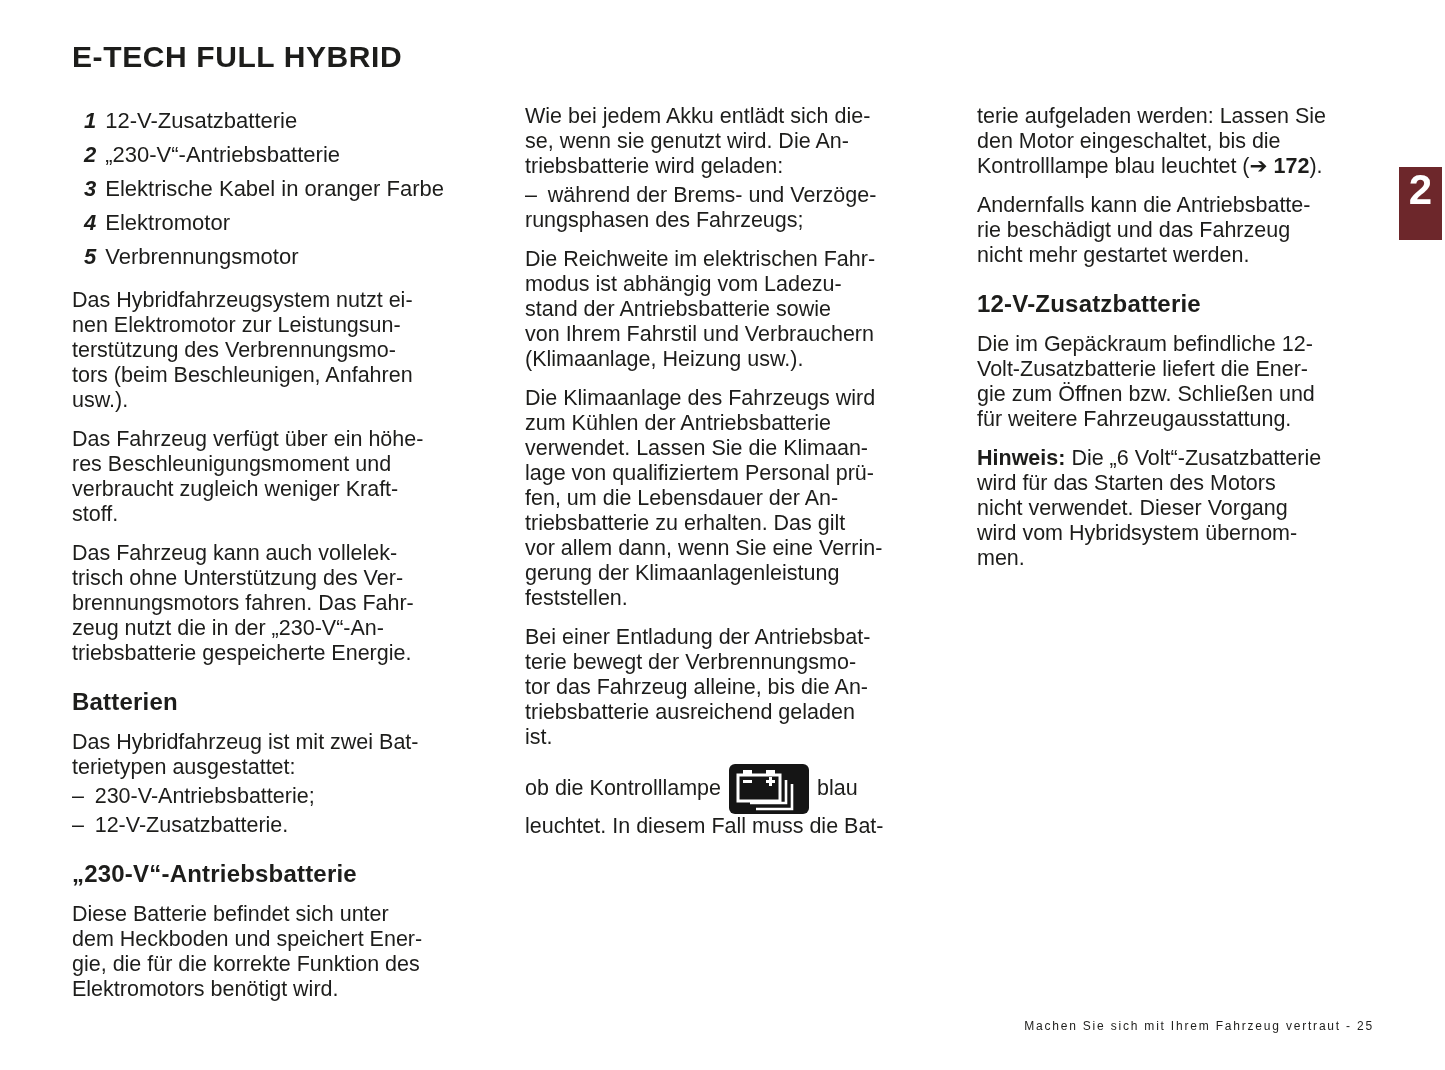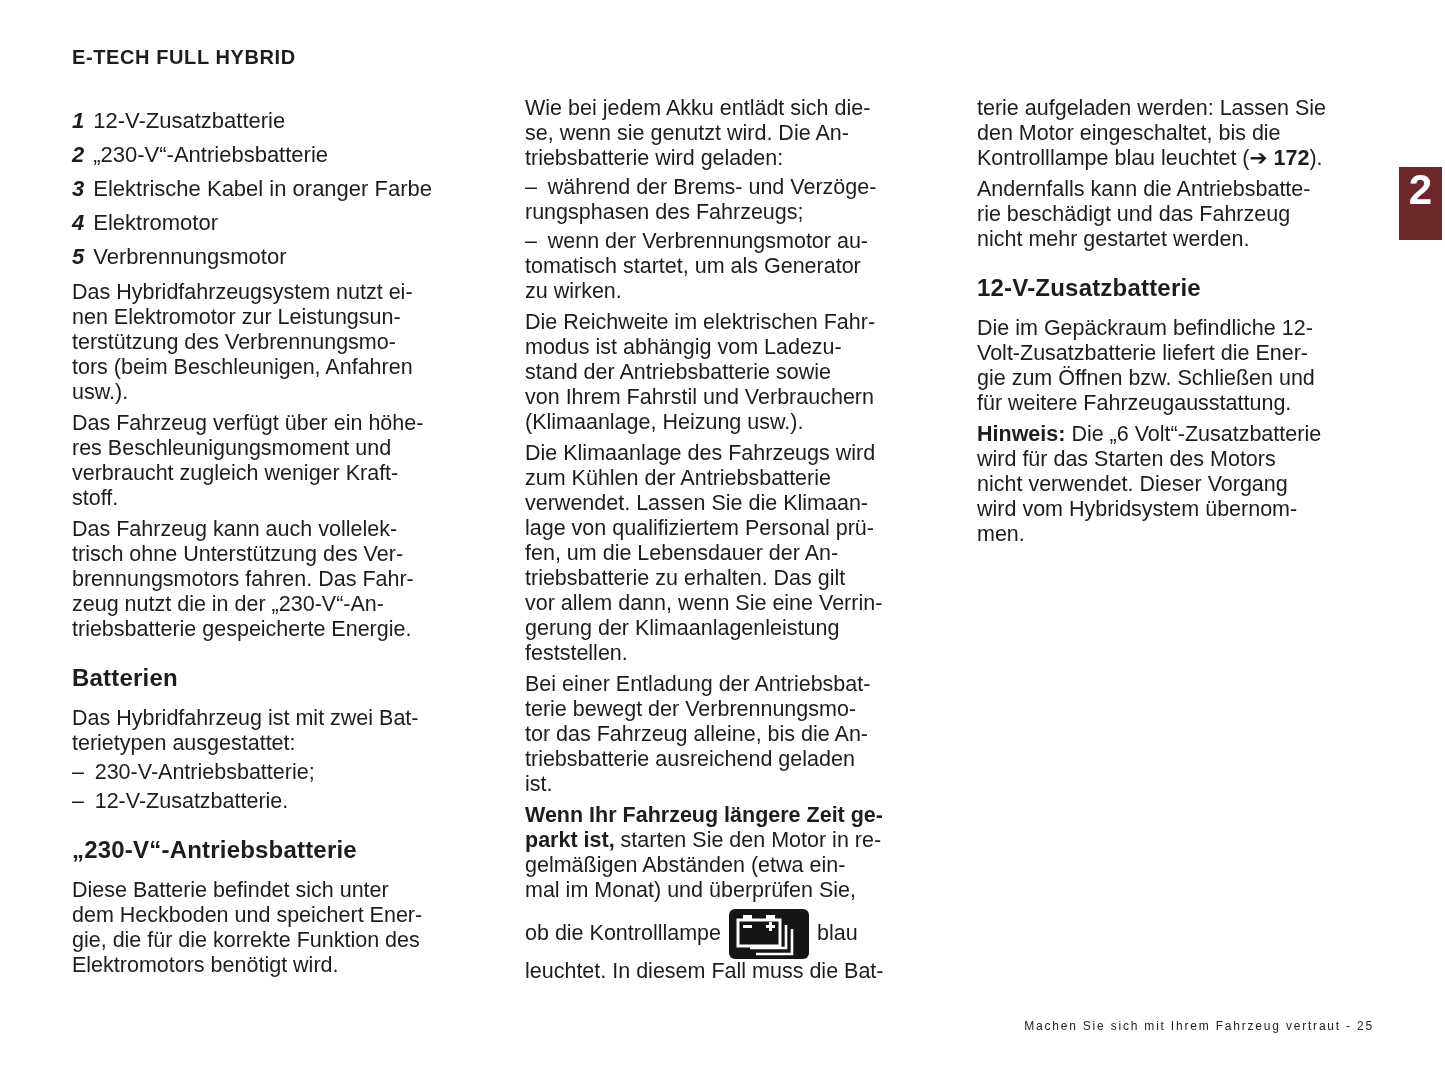--- a/index.html
+++ b/index.html
@@ -13,32 +13,32 @@
     overflow: hidden;
   }
   .page { position: absolute; inset: 0; }
 
   .col { position: absolute; font-size: 21.5px; line-height: 25px; }
   .col-1 { left: 72px;  top: 40px; width: 445px; }
   .col-2 { left: 525px; top: 90px; width: 445px; }
   .col-3 { left: 977px; top: 90px; width: 445px; }
 
   h1.page-title {
-    font-size: 20px; line-height: 34px; font-weight: 700;
+    font-size: 30px; line-height: 34px; font-weight: 700;
     letter-spacing: 0.6px; margin: 0;
   }
   h2.section-heading {
     font-size: 24px; line-height: 28px; font-weight: 700;
     letter-spacing: 0.2px; margin: 22px 0 14px;
   }
-  .legend { margin-top: 30px; }
+  .legend { margin-top: 30px; margin-left: 12px; }
   .legend-item { font-size: 22px; line-height: 34px; }
   .legend-num { font-weight: 700; font-style: italic; margin-right: 9px; }
 
-  p.body, p.bullet { margin: 6px 0 0; white-space: pre-line; }
+  p.body, p.bullet { margin: 14px 0 0; white-space: pre-line; }
   p.bullet { margin-top: 4px; }
   b { font-weight: 700; }
   .xref { font-weight: 700; font-family: "Liberation Sans", "DejaVu Sans", sans-serif; text-decoration: none; color: inherit; }
 
   .icon-battery {
     display: inline-block; width: 80px; height: 50px;
     vertical-align: middle; margin: 0 8px;
   }
   .icon-battery svg { display: block; }
 
@@ -99,47 +99,40 @@
 gie, die für die korrekte Funktion des
 Elektromotors benötigt wird.</p>
   </div>
 
   <div class="col col-2">
     <p class="body">Wie bei jedem Akku entlädt sich die-
 se, wenn sie genutzt wird. Die An-
 triebsbatterie wird geladen:</p>
     <p class="bullet">– während der Brems- und Verzöge-
 rungsphasen des Fahrzeugs;</p>
-    <p class="bullet">– wenn der Verbrennungsmotor au-
-tomatisch startet, um als Generator
-zu wirken.</p>
     <p class="body">Die Reichweite im elektrischen Fahr-
 modus ist abhängig vom Ladezu-
 stand der Antriebsbatterie sowie
 von Ihrem Fahrstil und Verbrauchern
 (Klimaanlage, Heizung usw.).</p>
     <p class="body">Die Klimaanlage des Fahrzeugs wird
 zum Kühlen der Antriebsbatterie
 verwendet. Lassen Sie die Klimaan-
 lage von qualifiziertem Personal prü-
 fen, um die Lebensdauer der An-
 triebsbatterie zu erhalten. Das gilt
 vor allem dann, wenn Sie eine Verrin-
 gerung der Klimaanlagenleistung
 feststellen.</p>
     <p class="body">Bei einer Entladung der Antriebsbat-
 terie bewegt der Verbrennungsmo-
 tor das Fahrzeug alleine, bis die An-
 triebsbatterie ausreichend geladen
 ist.</p>
 
-    <p class="body"><b>Wenn Ihr Fahrzeug längere Zeit ge-
-parkt ist,</b><span> starten Sie den Motor in re-
-gelmäßigen Abständen (etwa ein-
-mal im Monat) und überprüfen Sie,</span></p>
 
     <p class="body"><span>ob die Kontrolllampe</span><span class="icon-battery"><svg viewBox="0 0 80 50" width="80" height="50" aria-hidden="true">
         <rect x="0" y="0" width="80" height="50" rx="6" fill="#151515"></rect>
         <path d="M63 20 V45 H27" fill="none" stroke="#ffffff" stroke-width="2.6"></path>
         <path d="M57 16 V39 H21" fill="none" stroke="#ffffff" stroke-width="2.6"></path>
         <rect x="9" y="11" width="42" height="26" fill="#151515" stroke="#ffffff" stroke-width="3"></rect>
         <rect x="14" y="6" width="9" height="5" fill="#ffffff"></rect>
         <rect x="37" y="6" width="9" height="5" fill="#ffffff"></rect>
         <rect x="14" y="16" width="9" height="3" fill="#ffffff"></rect>
         <rect x="37" y="16" width="9" height="3" fill="#ffffff"></rect>

